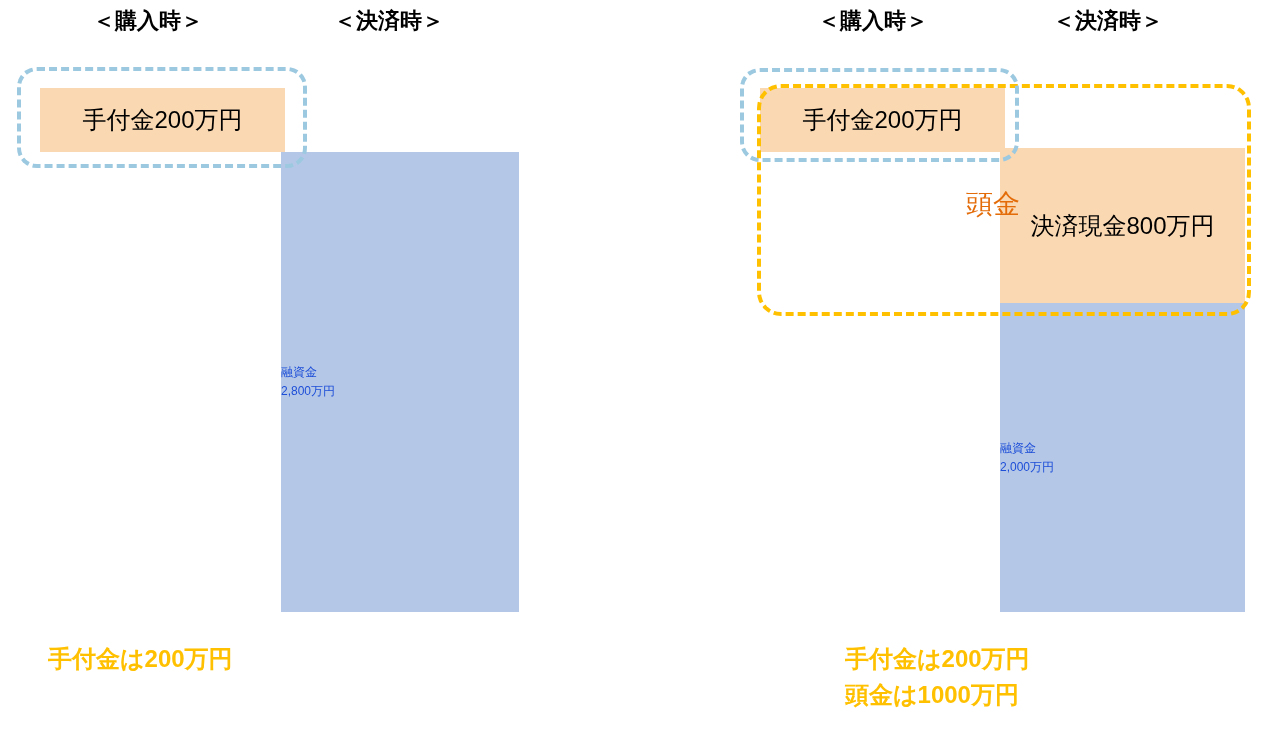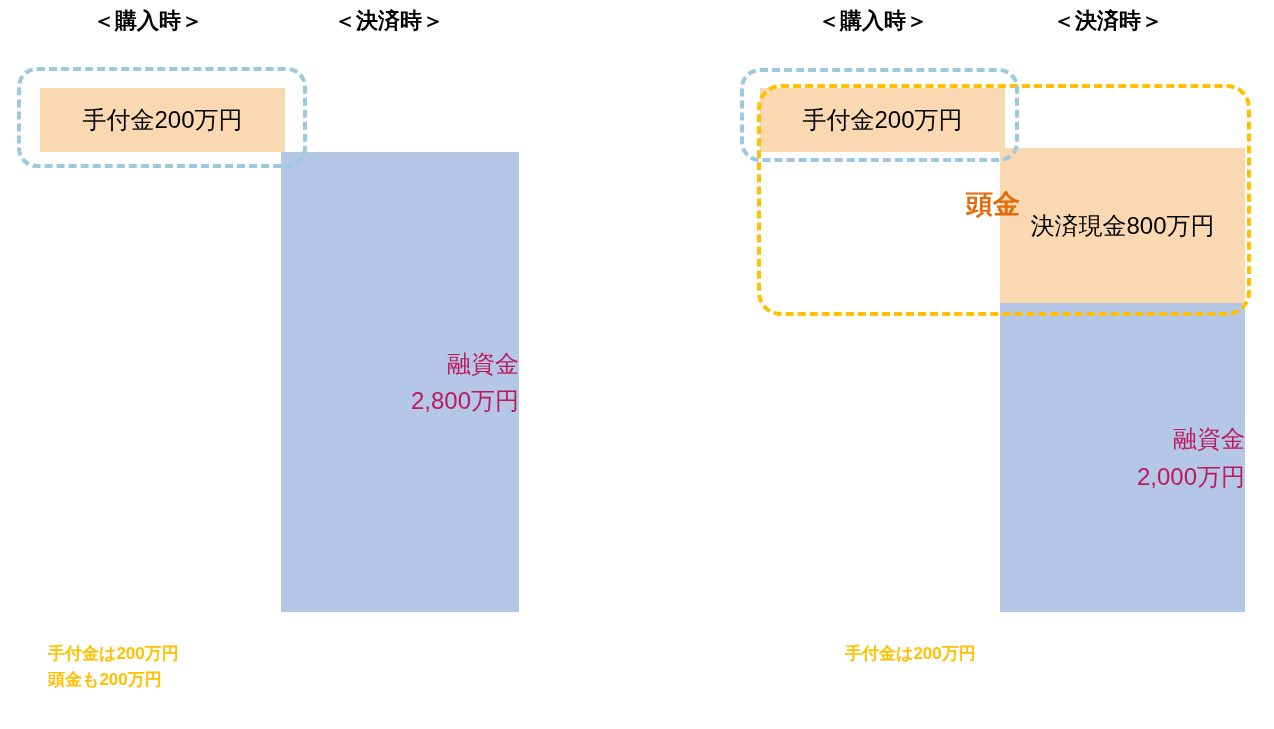--- a/index.html
+++ b/index.html
@@ -32,52 +32,52 @@
     font-size: 24px;
     color: #000;
     white-space: nowrap;
     z-index: 1;
   }
   .blue-box {
     position: absolute;
     background: var(--blue-fill, #B4C7E7);
     display: flex;
     flex-direction: column;
-    align-items: flex-end;
+    align-items: flex-start;
     justify-content: center;
-    font-size: 24px;
+    font-size: 12px;
     line-height: 1.55;
-    color: #be185d;
+    color: #1d4ed8;
     text-align: center;
     z-index: 1;
   }
   .peach-box.tall {
     flex-direction: row;
     line-height: 1.55;
     text-align: center;
   }
   .dashed-outline {
     position: absolute;
     border-radius: 20px;
     z-index: 2;
     pointer-events: none;
   }
   .dashed-blue { border: 4px dashed var(--dashed-blue, #9CC9E0); }
   .dashed-gold { border: 4px dashed var(--dashed-gold, #FFC000); border-radius: 24px; }
   .down-payment-label {
     position: absolute;
     font-size: 27px;
-    font-weight: bold;
+    font-weight: normal;
     color: var(--down-payment-text, #E36C09);
     white-space: nowrap;
     z-index: 3;
   }
   .note {
     position: absolute;
-    font-size: 17px;
+    font-size: 24px;
     font-weight: bold;
     color: var(--note-text, #FFC000);
     line-height: 1.52;
     white-space: nowrap;
     z-index: 4;
   }
 </style>
 </head>
 <body>
 
@@ -94,21 +94,20 @@
       <span>手付金200万円</span>
     </div>
 
     <div class="blue-box" style="left: 281px; top: 152px; width: 238px; height: 460px;">
       <span>融資金</span>
       <span>2,800万円</span>
     </div>
 
     <div class="note" style="left: 48px; top: 641px;">
       <div>手付金は200万円</div>
-      <div>頭金も200万円</div>
     </div>
   </section>
 
   <section>
     <div class="col-header" style="left: 818px; top: 6px;">＜購入時＞</div>
 
     <div class="col-header" style="left: 1053px; top: 6px;">＜決済時＞</div>
 
     <div class="dashed-outline dashed-gold" style="left: 757px; top: 84px; width: 494px; height: 232px;"></div>
 
@@ -125,16 +124,17 @@
       <span>800万円</span>
     </div>
 
     <div class="blue-box" style="left: 1000px; top: 303px; width: 245px; height: 309px;">
       <span>融資金</span>
       <span>2,000万円</span>
     </div>
 
     <div class="note" style="left: 845px; top: 641px;">
       <div>手付金は200万円</div>
+      <div>頭金は1000万円</div>
     </div>
   </section>
 
 </div>
 
 </body></html>

